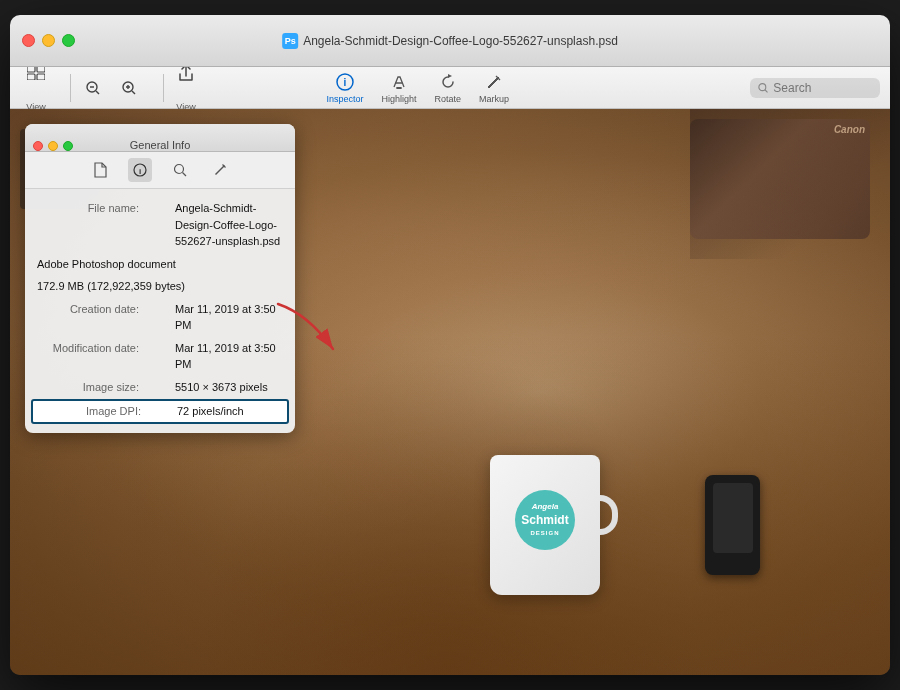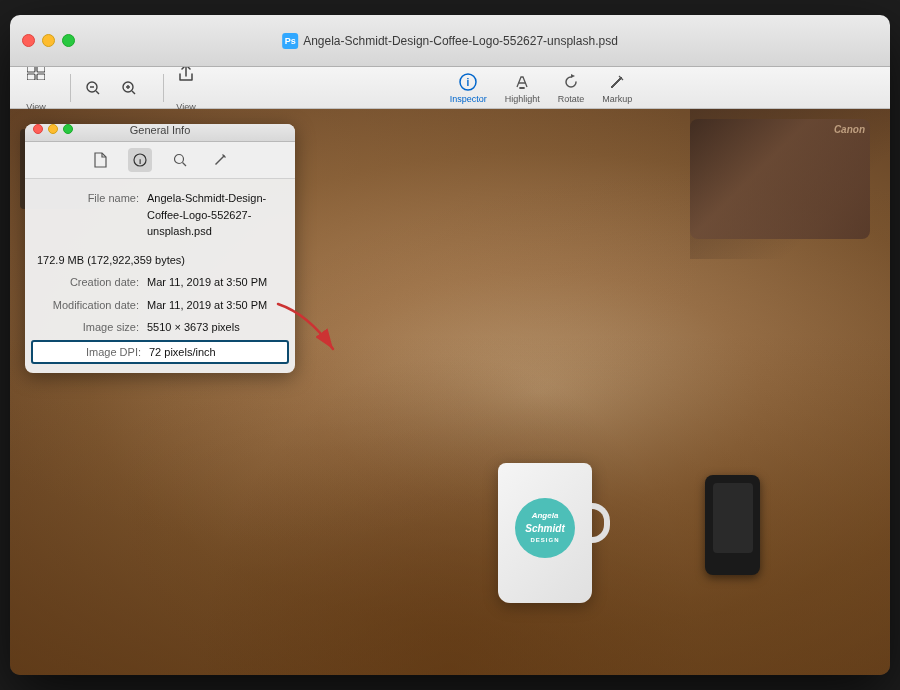--- a/index.html
+++ b/index.html
@@ -196,23 +196,23 @@
       left: 15px;
       width: 270px;
       background: rgba(240, 240, 240, 0.97);
       border-radius: 8px;
       box-shadow: 0 4px 20px rgba(0,0,0,0.4);
       overflow: hidden;
     }
 
     .info-panel-titlebar {
       background: linear-gradient(to bottom, #e8e8e8, #d8d8d8);
-      height: 18px;
-      display: flex;
-      align-items: flex-start;
+      height: 28px;
+      display: flex;
+      align-items: flex-end;
       justify-content: center;
       border-bottom: 1px solid #b8b8b8;
       position: relative;
     }
 
     .info-panel-traffic {
       position: absolute;
       left: 8px;
       display: flex;
       gap: 5px;
@@ -261,20 +261,21 @@
 
     .info-content {
       padding: 8px 0;
     }
 
     .info-row {
       display: flex;
       padding: 3px 12px;
       font-size: 11px;
       line-height: 1.5;
+      gap: 28px;
     }
 
     .info-row.highlighted {
       background: white;
       border: 2px solid #0c4a6e;
       border-radius: 3px;
       margin: 1px 6px;
       padding: 2px 6px;
     }
 
@@ -417,43 +418,52 @@
         <div class="toolbar-icon">
           <svg width="18" height="18" viewBox="0 0 18 18">
             <path d="M3 14 L6 11 L13 4 L14 5 L7 12 L4 15 Z" stroke="#555" stroke-width="1" fill="#555"></path>
             <path d="M11 3 L15 7" stroke="#555" stroke-width="1.3"></path>
           </svg>
         </div>
         <span class="toolbar-label">Markup</span>
       </div>
     </div>
 
+    <div class="toolbar-right">
+      <div class="search-box">
+        <svg width="12" height="12" viewBox="0 0 12 12">
+          <circle cx="5" cy="5" r="4" fill="none" stroke="#888" stroke-width="1.3"></circle>
+          <line x1="8" y1="8" x2="11" y2="11" stroke="#888" stroke-width="1.3"></line>
+        </svg>
+        <input type="text" placeholder="Search" style="">
+      </div>
+    </div>
   </div>
 
   <div class="content">
 
     <div class="bg-photo">
       <div class="photo-warm-overlay"></div>
       <div class="photo-dark-top-right"></div>
 
       <div style="position:absolute;bottom:0;left:0;right:0;height:60%;background:linear-gradient(to top, rgba(100,60,20,0.6) 0%, transparent 100%);"></div>
 
       <div style="position:absolute;top:10px;right:20px;width:180px;height:120px;background:linear-gradient(135deg,#3a2820 0%,#6a4a38 40%,#4a3028 100%);border-radius:8px;opacity:0.7;"></div>
       <div style="position:absolute;top:15px;right:25px;font-size:10px;color:#c8a888;font-weight:bold;opacity:0.9;font-style:italic;">Canon</div>
 
       <div style="position:absolute;bottom:100px;right:130px;width:55px;height:100px;background:#1a1a1a;border-radius:8px;box-shadow:0 3px 10px rgba(0,0,0,0.5);">
         <div style="width:40px;height:70px;background:#2a2a2a;margin:8px auto 0;border-radius:4px;"></div>
       </div>
 
       <div style="position:absolute;bottom:60px;right:280px;width:130px;height:160px;">
-        <div style="width:94px;height:140px;background:linear-gradient(135deg,#f5f5f5,#e0e0e0);border-radius:8px 8px 12px 12px;margin:8px auto;box-shadow:0 4px 15px rgba(0,0,0,0.3);position:relative;">
+        <div style="width:110px;height:140px;background:linear-gradient(135deg,#f5f5f5,#e0e0e0);border-radius:8px 8px 12px 12px;margin:0 auto;box-shadow:0 4px 15px rgba(0,0,0,0.3);position:relative;">
           <div style="position:absolute;top:35px;left:50%;transform:translateX(-50%);width:60px;height:60px;background:#4dbfb8;border-radius:50%;display:flex;align-items:center;justify-content:center;">
             <div style="text-align:center;color:white;font-size:7px;font-weight:bold;line-height:1.3;">
               <div style="font-style:italic;font-size:8px;">Angela</div>
-              <div style="font-style:italic;font-size:10px;">Schmidt</div>
+              <div style="font-size:12px;">Schmidt</div>
               <div style="font-size:6px;letter-spacing:1px;margin-top:2px;">DESIGN</div>
             </div>
           </div>
 
           <div style="position:absolute;right:-18px;top:40px;width:18px;height:40px;border:6px solid #e0e0e0;border-left:none;border-radius:0 20px 20px 0;"></div>
         </div>
       </div>
 
       <div style="position:absolute;top:20px;left:10px;width:80px;height:80px;background:rgba(30,30,30,0.5);border-radius:4px;"></div>
     </div>
@@ -496,20 +506,21 @@
       </div>
 
       <div class="info-content">
 
         <div class="info-row">
           <span class="info-label">File name:</span>
           <span class="info-value">Angela-Schmidt-Design-Coffee-Logo-552627-unsplash.psd</span>
         </div>
 
         <div class="info-row">
+          <span class="info-value">Adobe Photoshop document</span>
         </div>
 
         <div class="info-row">
           <span class="info-value">172.9 MB (172,922,359 bytes)</span>
         </div>
 
         <div class="info-row">
           <span class="info-label">Creation date:</span>
           <span class="info-value">Mar 11, 2019 at 3:50 PM</span>
         </div>

